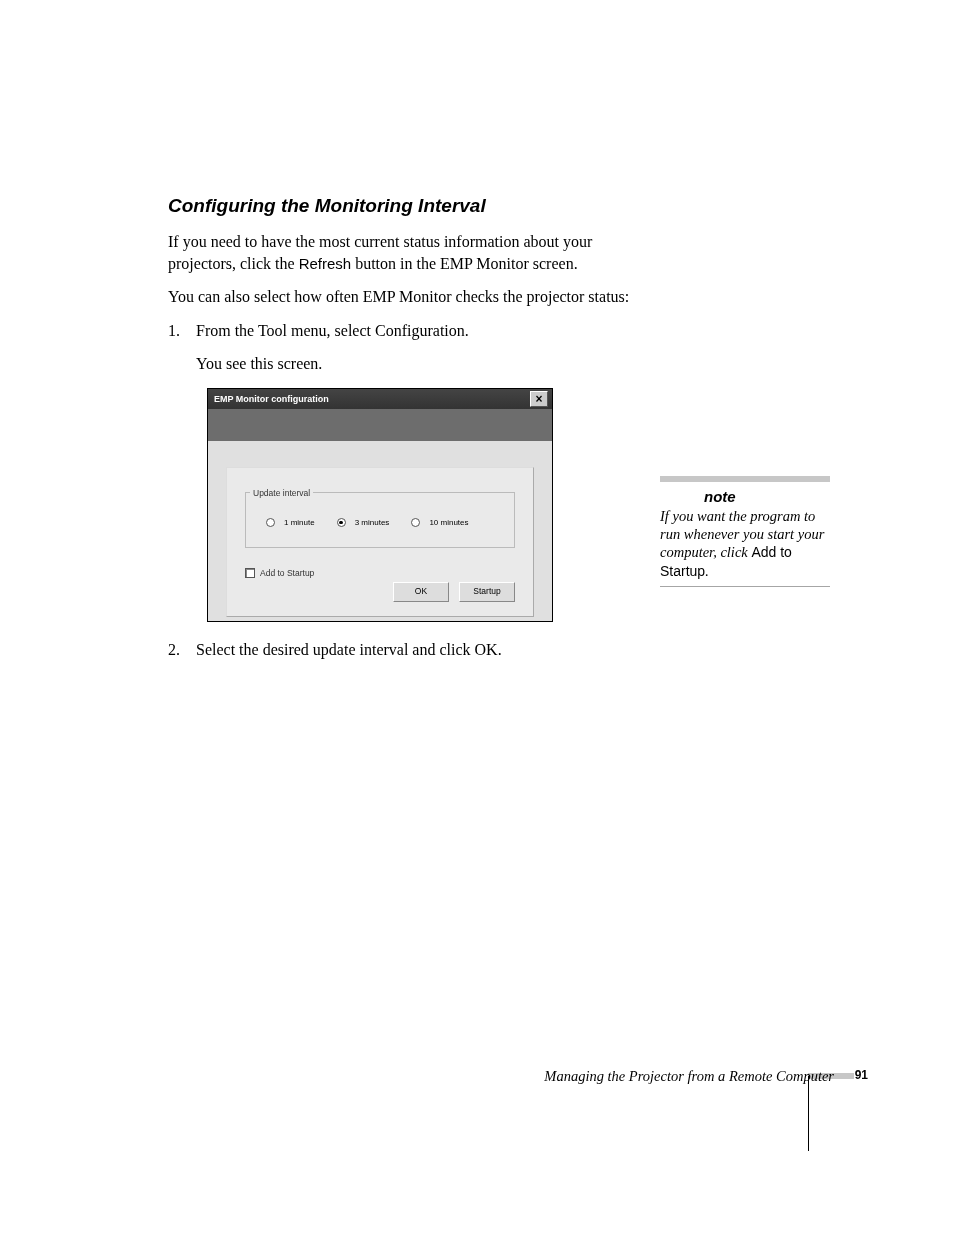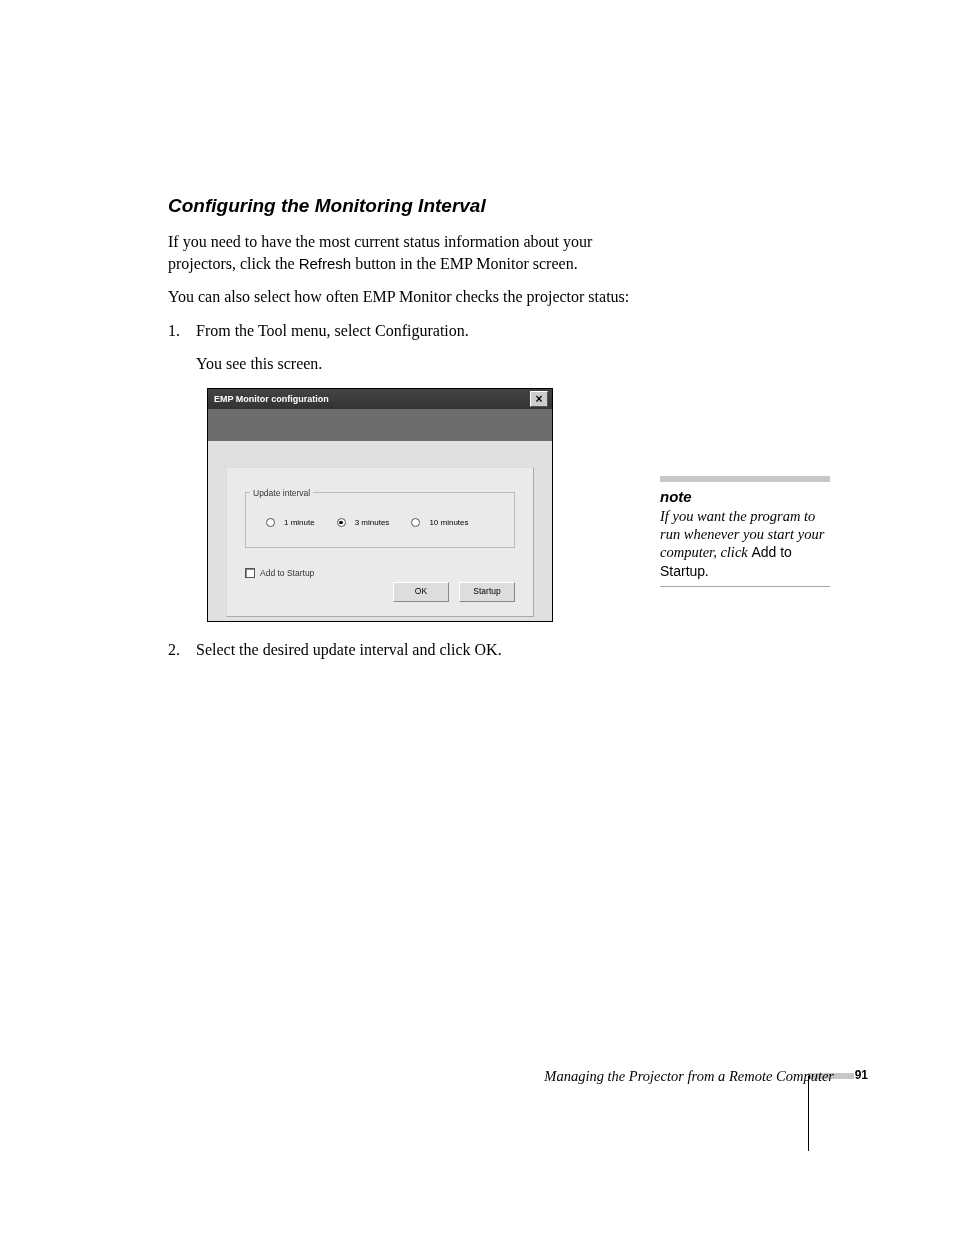--- a/index.html
+++ b/index.html
@@ -202,20 +202,21 @@
     background: #000;
     opacity: 0.22;
     margin-bottom: 6px;
   }
   .note-heading {
     font-family: Arial, Helvetica, sans-serif;
     font-weight: bold;
     font-style: italic;
     font-size: 15px;
     margin-bottom: 2px;
+    margin-left: 44px;
   }
   .note-body {
     font-style: italic;
     font-size: 14.5px;
     line-height: 1.25;
   }
   .note-body .sans {
     font-style: normal;
     font-family: Arial, Helvetica, sans-serif;
     font-size: 14px;

